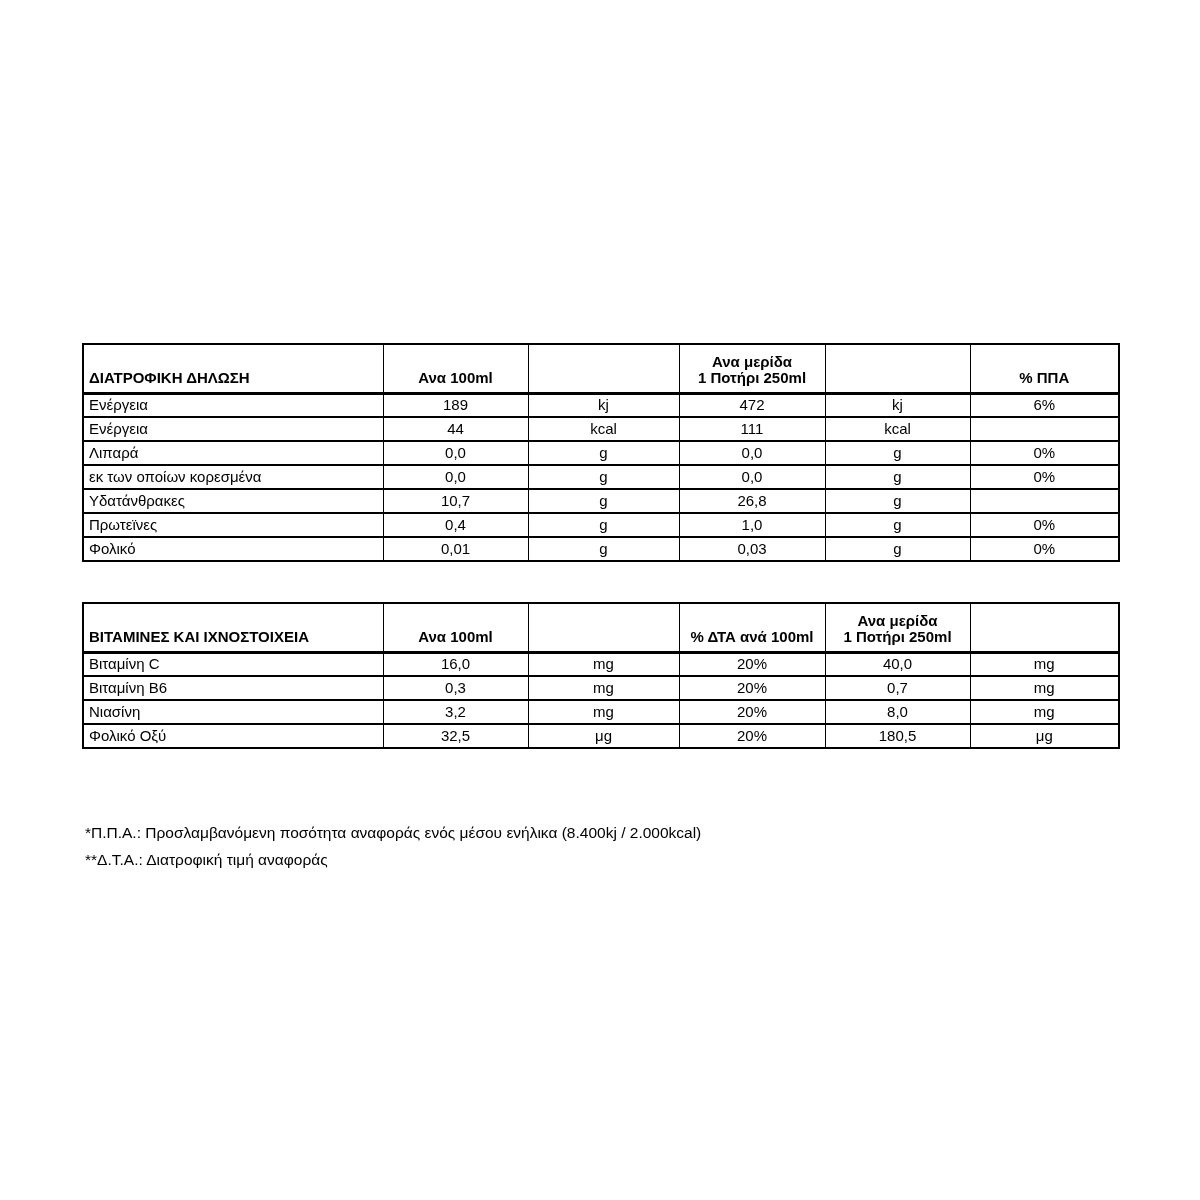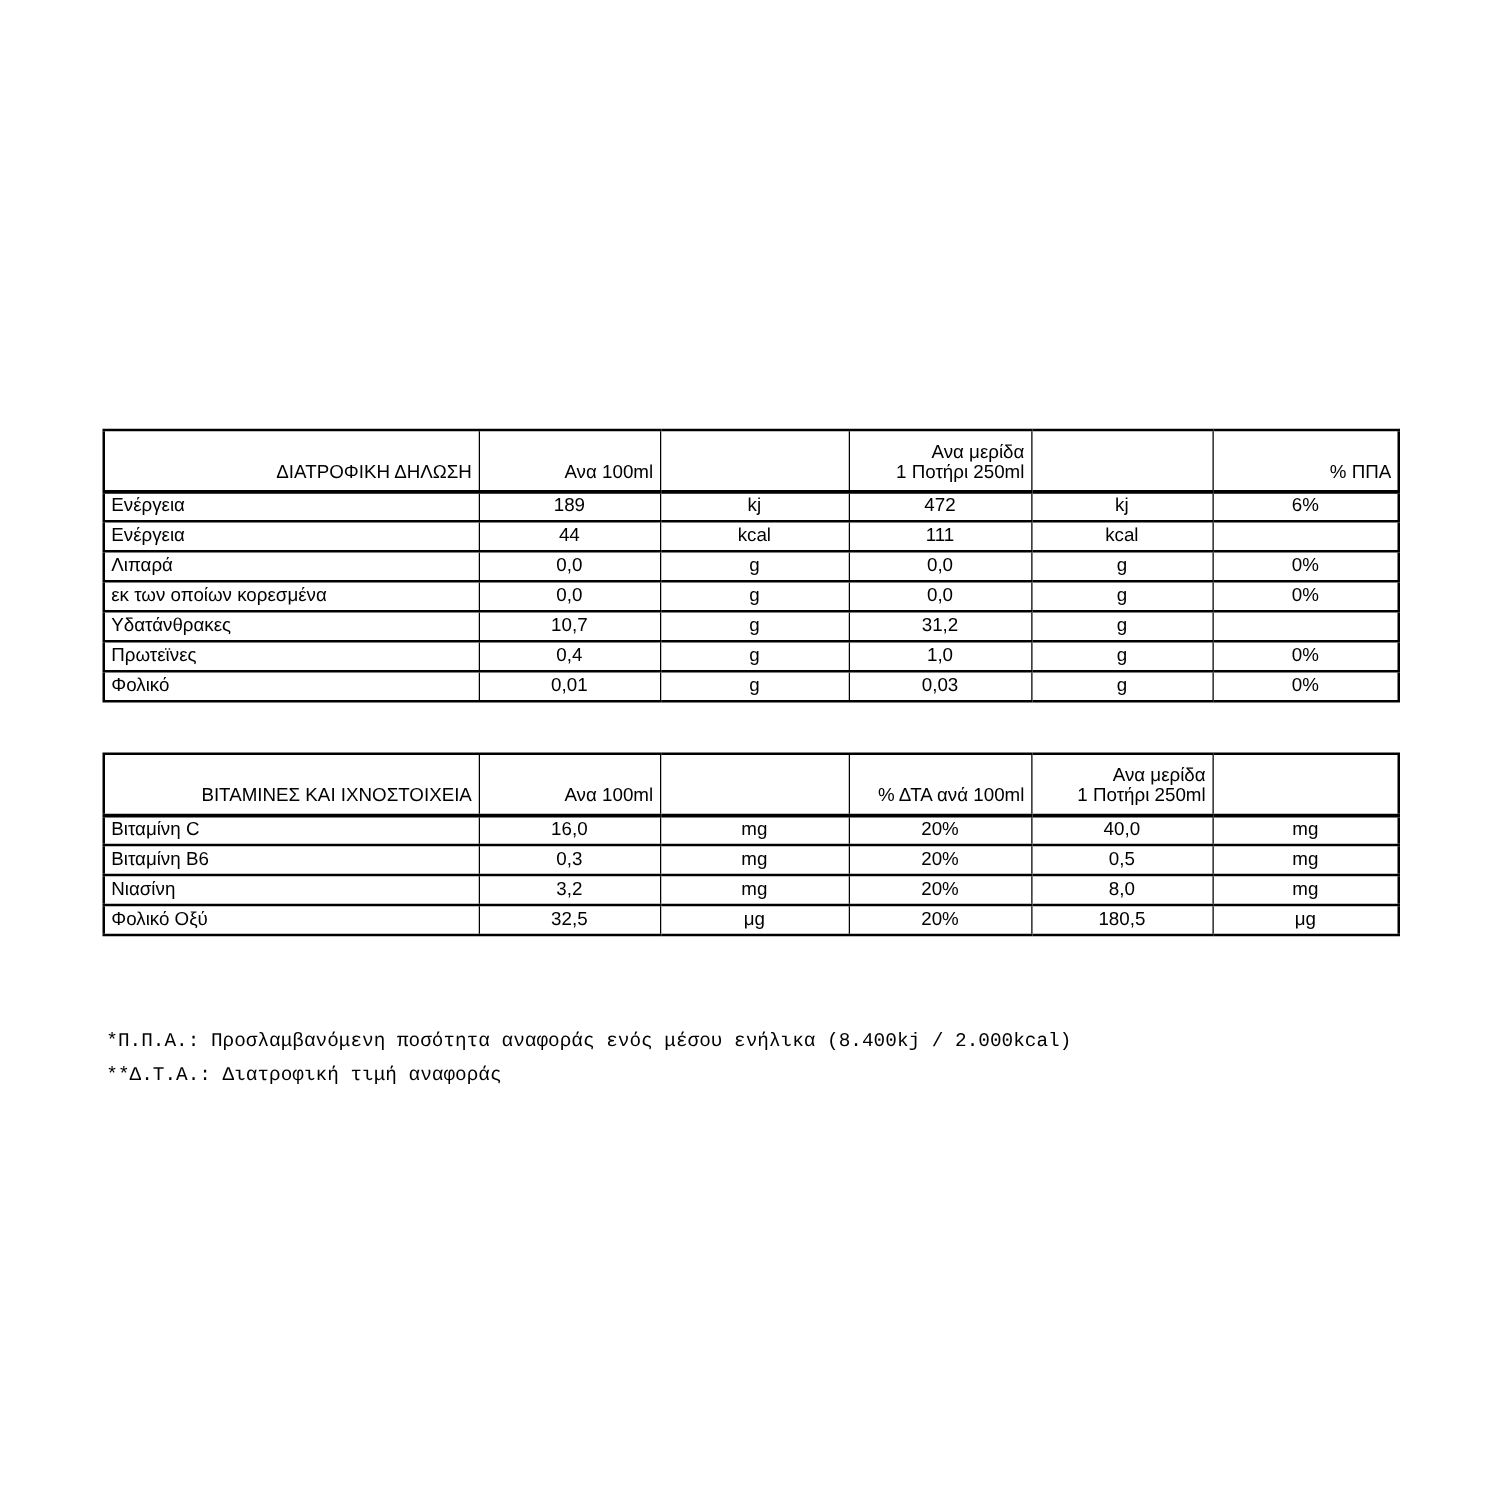--- a/index.html
+++ b/index.html
@@ -28,38 +28,36 @@
     border-bottom-width: 2px;
     font-size: 15px;
     line-height: 1.1;
     padding: 2px 5px;
     height: 24px;
     white-space: nowrap;
     overflow: hidden;
     vertical-align: middle;
   }
   table.nutri thead th {
-    font-weight: 400;
+    font-weight: 700;
     height: 49px;
     vertical-align: bottom;
     padding-bottom: 5px;
     border-bottom-width: 3px;
-    text-align: right;
   }
   .c-label  { text-align: left; }
   .c-center { text-align: center; }
   .two-line { line-height: 1.35; }
 
   .footnote {
     position: absolute;
     left: 85px;
     font-size: 15.5px;
     color: #000000;
     white-space: nowrap;
-    font-family: Liberation Mono, monospace;
   }
   #footnote-1 { top: 824px; }
   #footnote-2 { top: 851px; }
 </style>
 </head>
 <body>
 
 <div class="sheet">
 
   <table class="nutri" id="nutrition-table">
@@ -114,21 +112,21 @@
           <td class="c-center">0,0</td>
           <td class="c-center">g</td>
           <td class="c-center">0,0</td>
           <td class="c-center">g</td>
           <td class="c-center">0%</td>
         </tr>
         <tr>
           <td class="c-label">Υδατάνθρακες</td>
           <td class="c-center">10,7</td>
           <td class="c-center">g</td>
-          <td class="c-center">31,2</td>
+          <td class="c-center">26,8</td>
           <td class="c-center">g</td>
           <td class="c-center"></td>
         </tr>
         <tr>
           <td class="c-label">Πρωτεϊνες</td>
           <td class="c-center">0,4</td>
           <td class="c-center">g</td>
           <td class="c-center">1,0</td>
           <td class="c-center">g</td>
           <td class="c-center">0%</td>
@@ -173,21 +171,21 @@
           <td class="c-center">mg</td>
           <td class="c-center">20%</td>
           <td class="c-center">40,0</td>
           <td class="c-center">mg</td>
         </tr>
         <tr>
           <td class="c-label">Βιταμίνη B6</td>
           <td class="c-center">0,3</td>
           <td class="c-center">mg</td>
           <td class="c-center">20%</td>
-          <td class="c-center">0,5</td>
+          <td class="c-center">0,7</td>
           <td class="c-center">mg</td>
         </tr>
         <tr>
           <td class="c-label">Νιασίνη</td>
           <td class="c-center">3,2</td>
           <td class="c-center">mg</td>
           <td class="c-center">20%</td>
           <td class="c-center">8,0</td>
           <td class="c-center">mg</td>
         </tr>

